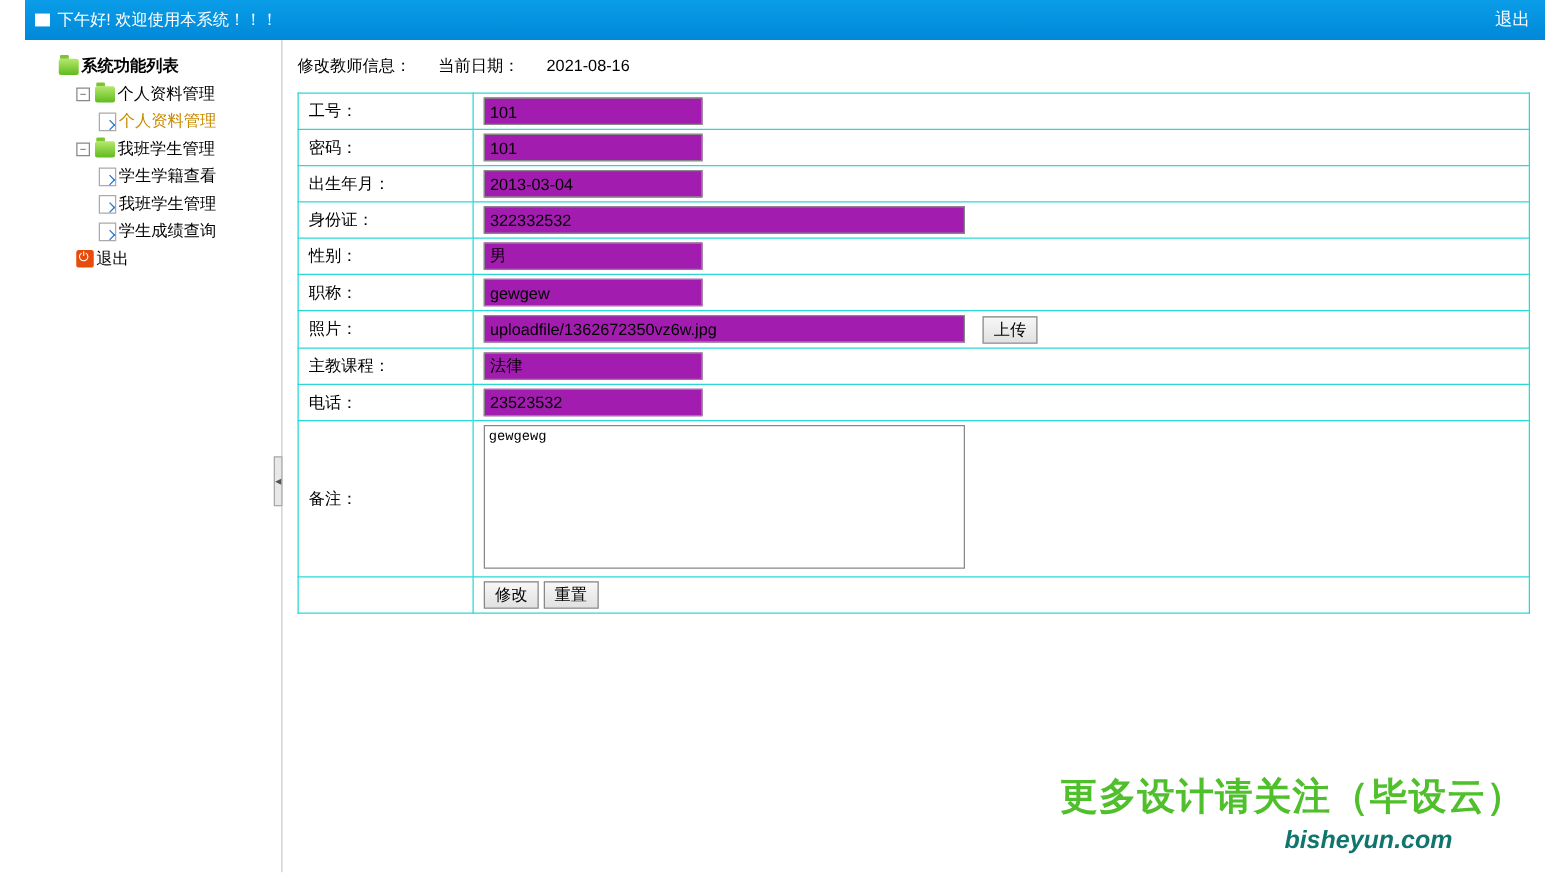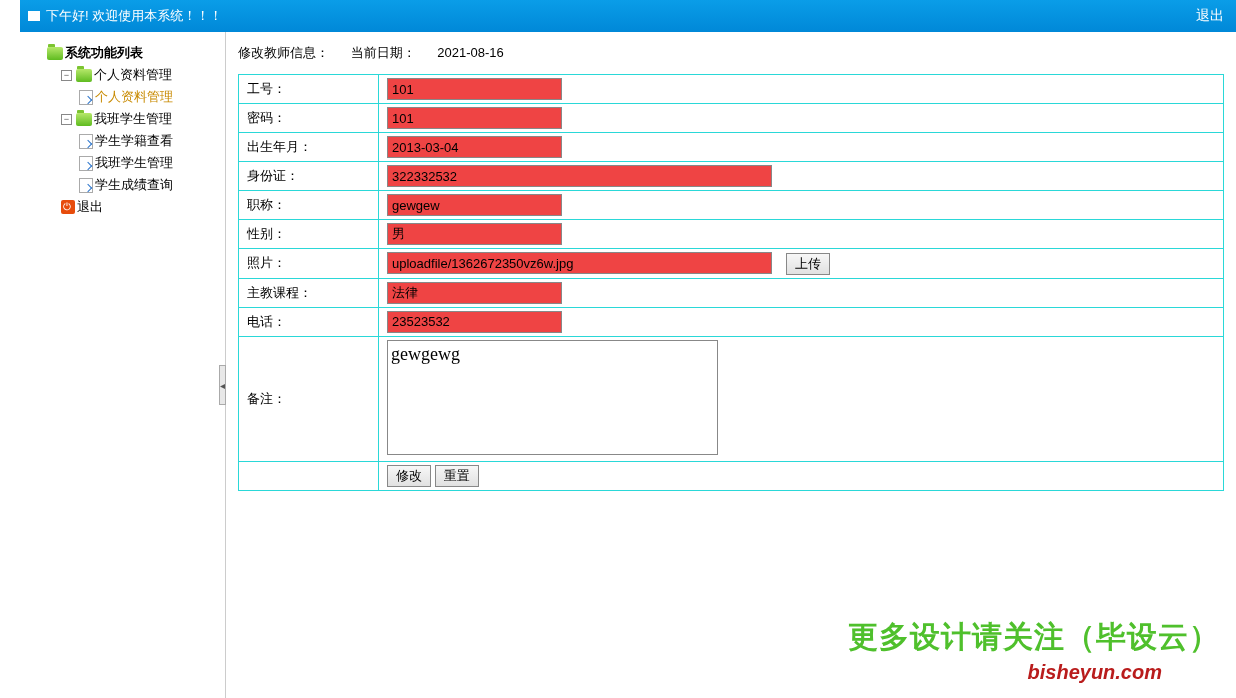--- a/index.html
+++ b/index.html
@@ -105,29 +105,29 @@
       font-size: 13px;
       vertical-align: middle;
     }
     .form-table td.label-cell {
       width: 140px;
     }
     .form-table input[type=text] {
       font-size: 13px;
       padding: 2px 4px;
       border: 1px solid #888;
-      background: #ef4444;
+      background: #a21caf;
       height: 22px;
     }
     .w-mid { width: 175px; }
     .w-long { width: 385px; }
     .form-table textarea {
-      width: 331px; height: 115px;
-      font-family: Liberation Serif, serif;
-      font-size: 18px;
+      width: 385px; height: 115px;
+      font-family: Liberation Mono, monospace;
+      font-size: 11px;
       padding: 3px;
       border: 1px solid #888;
       resize: none;
     }
     .btn {
       font-size: 13px;
       padding: 1px 8px;
       background: linear-gradient(#f7f7f7, #e1e1e1);
       border: 1px solid #888;
       cursor: pointer;
@@ -143,21 +143,21 @@
       text-shadow: 1px 1px 0 #fff, -1px -1px 0 #fff, 1px -1px 0 #fff, -1px 1px 0 #fff;
       letter-spacing: 1px;
     }
     .watermark2 {
       position: absolute;
       right: 74px;
       bottom: 14px;
       font-size: 20px;
       font-weight: bold;
       font-style: italic;
-      color: #b91c1c;
+      color: #0f766e;
       text-shadow: 1px 1px 0 #fff, -1px -1px 0 #fff;
     }
   </style>
 </head>
 <body>
 
 <div class="top-bar">
   <div class="top-left">
     <span class="top-icon"></span>
     <span>下午好! 欢迎使用本系统！！！</span>
@@ -249,26 +249,26 @@
           </tr>
           <tr>
             <td class="label-cell">出生年月：</td>
             <td><input type="text" class="w-mid" value="2013-03-04" style=""></td>
           </tr>
           <tr>
             <td class="label-cell">身份证：</td>
             <td><input type="text" class="w-long" value="322332532" style=""></td>
           </tr>
           <tr>
+            <td class="label-cell">性别：</td>
+            <td><input type="text" class="w-mid" value="男" style=""></td>
+          </tr>
+          <tr>
             <td class="label-cell">职称：</td>
             <td><input type="text" class="w-mid" value="gewgew" style=""></td>
-          </tr>
-          <tr>
-            <td class="label-cell">性别：</td>
-            <td><input type="text" class="w-mid" value="男" style=""></td>
           </tr>
           <tr>
             <td class="label-cell">照片：</td>
             <td><input type="text" class="w-long" value="uploadfile/1362672350vz6w.jpg" style=""><button class="btn upload-btn">上传</button></td>
           </tr>
           <tr>
             <td class="label-cell">主教课程：</td>
             <td><input type="text" class="w-mid" value="法律" style=""></td>
           </tr>
           <tr>

